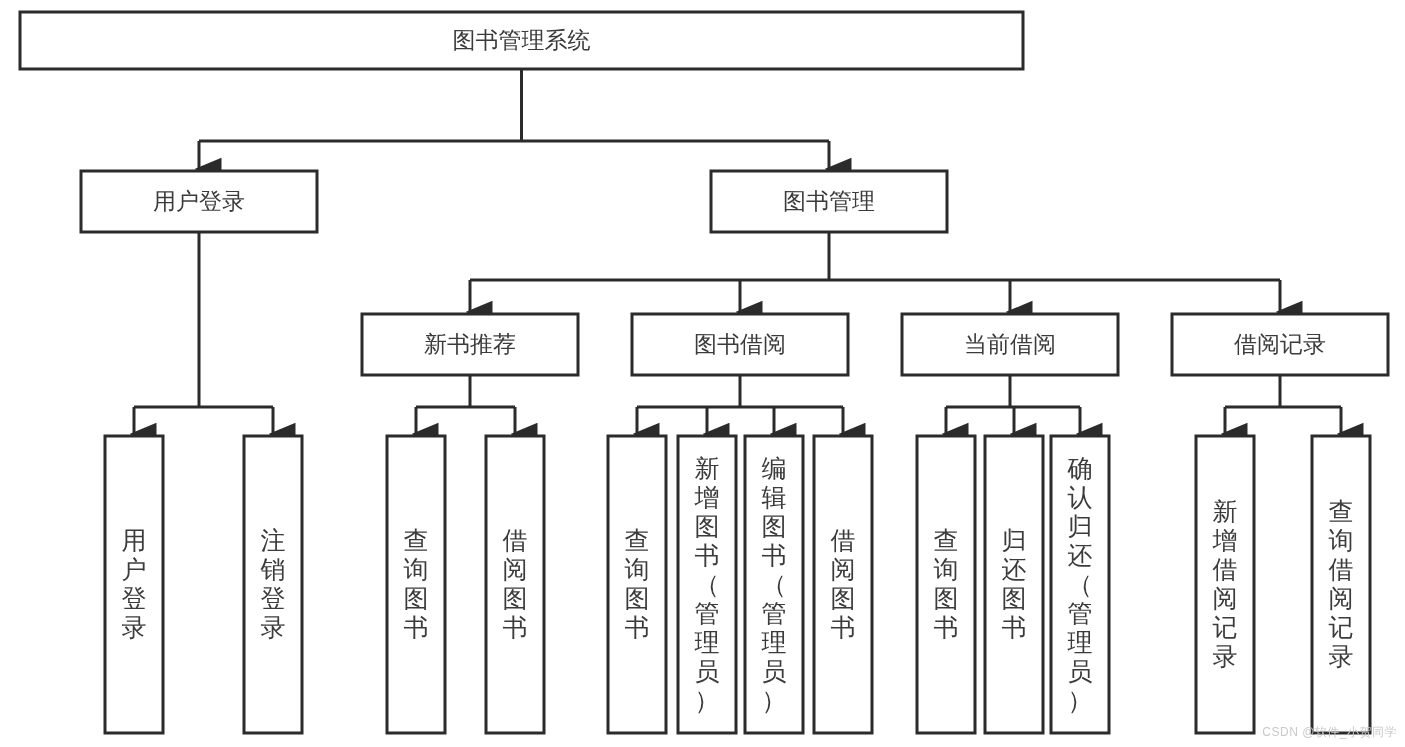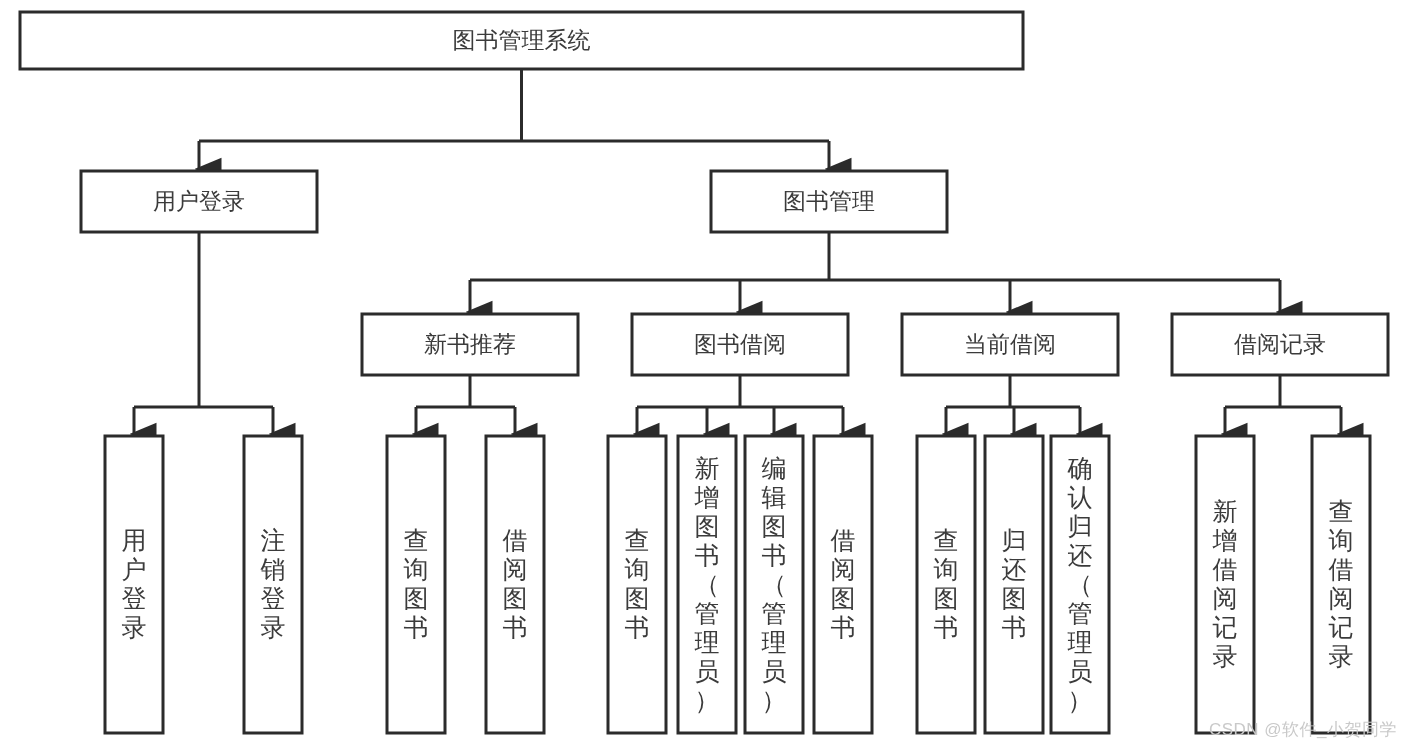--- a/index.html
+++ b/index.html
@@ -51,21 +51,21 @@
   }
   .arrow-head {
     fill: #2b2b2b;
     stroke: none;
   }
   .watermark {
     position: absolute;
     right: 8px;
     bottom: 6px;
     color: #c9c9c9;
-    font-size: 17px;
+    font-size: 12px;
     font-family: "Liberation Sans", "DejaVu Sans", sans-serif;
     white-space: nowrap;
     letter-spacing: 0.5px;
   }
 </style>
 </head>
 <body>
 
 <div id="diagram-root">
   <svg id="flow" viewBox="0 0 1405 747" xmlns="http://www.w3.org/2000/svg">

